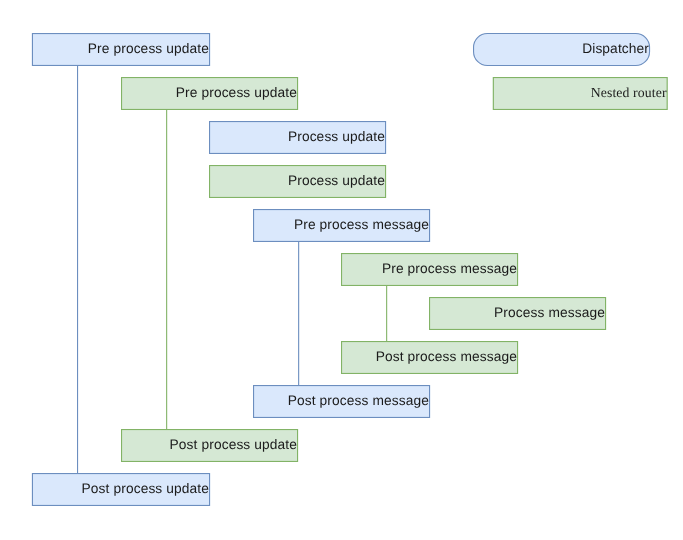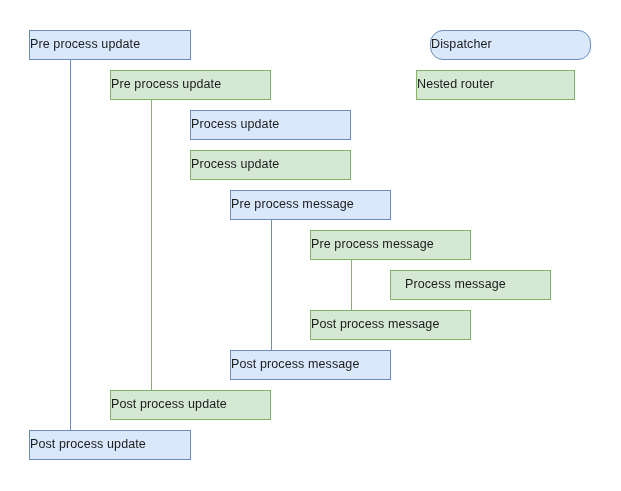--- a/index.html
+++ b/index.html
@@ -15,21 +15,21 @@
     width: 621px;
     height: 491px;
     background: #ffffff;
     overflow: hidden;
   }
   .node {
     position: absolute;
     box-sizing: border-box;
     display: flex;
     align-items: center;
-    justify-content: flex-start;
+    justify-content: flex-end;
     font-size: 12.5px;
     line-height: 1.1;
     color: #1b1b1b;
     border-width: 1px;
     border-style: solid;
     text-align: center;
     white-space: nowrap;
     letter-spacing: 0.1px;
   }
   .node.blue {
@@ -91,16 +91,16 @@
     </div>
     <div class="node green" style="left: 110px; top: 390px; width: 161px; height: 30px;">
       <span>Post process update</span>
     </div>
     <div class="node blue" style="left: 29px; top: 430px; width: 162px; height: 30px;">
       <span>Post process update</span>
     </div>
     <div class="node blue" style="left: 430px; top: 30px; width: 161px; height: 30px; border-radius: 13px;">
       <span>Dispatcher</span>
     </div>
-    <div class="node green" style="left: 416px; top: 70px; width: 159px; height: 30px;">
+    <div class="node green" style="left: 448px; top: 70px; width: 159px; height: 30px; font-family: Liberation Serif, serif;">
       <span>Nested router</span>
     </div>
   </div>
 
 </body></html>

